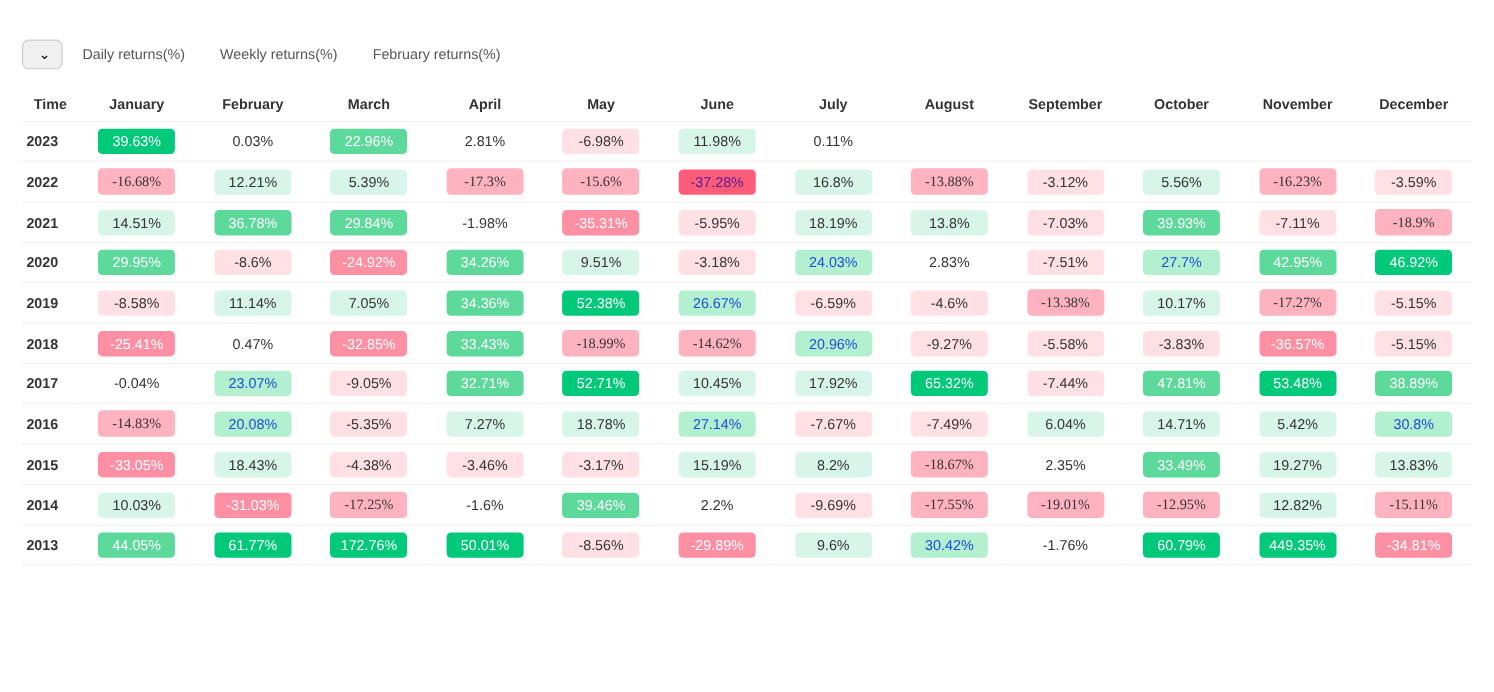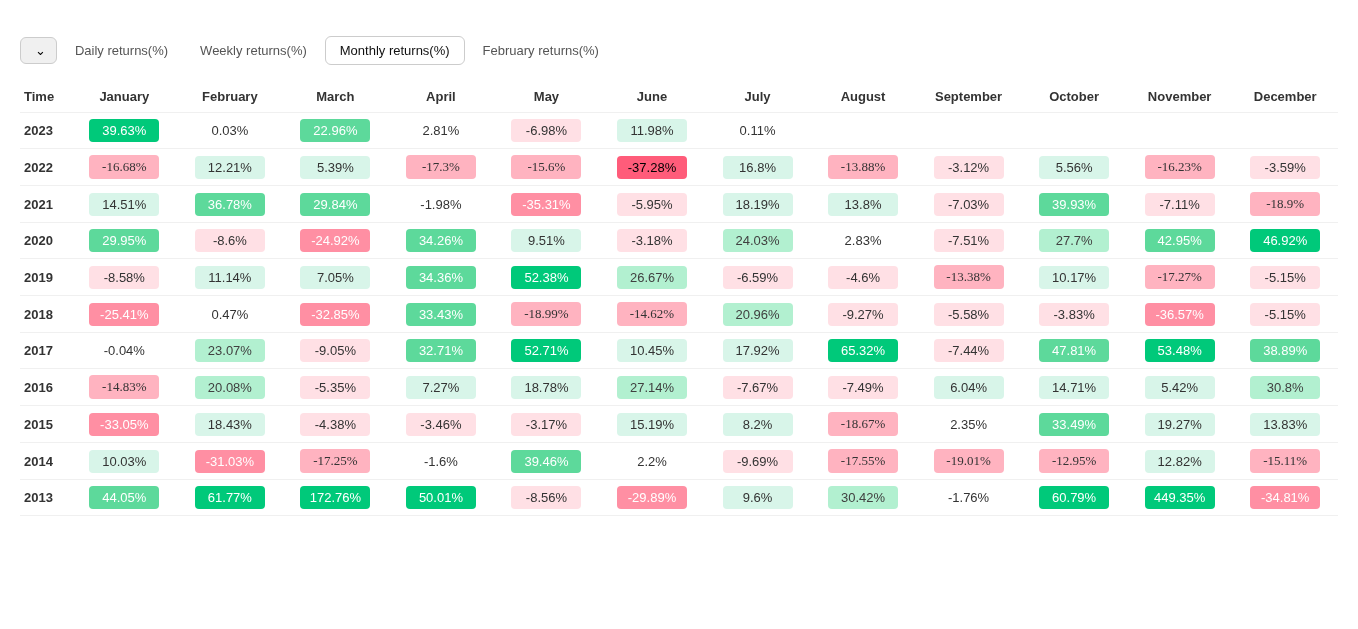--- a/index.html
+++ b/index.html
@@ -54,21 +54,21 @@
     }
     th {
       text-align: center;
       padding: 8px 4px;
       font-weight: 600;
       color: #333;
       background: #fff;
       white-space: nowrap;
     }
     th:first-child {
-      text-align: left;
+      text-align: center;
       padding-left: 4px;
       margin-top: 42px;
     }
     td {
       text-align: center;
       padding: 6px 4px;
       white-space: nowrap;
     }
     td:first-child {
       text-align: left;
@@ -78,42 +78,41 @@
     }
     .cell {
       display: inline-block;
       padding: 4px 8px;
       border-radius: 4px;
       min-width: 70px;
       text-align: center;
     }
     .pos-strong { background-color: #00c97a; color: #fff; }
     .pos-med    { background-color: #5dd99b; color: #fff; }
-    .pos-light  { background-color: #b2f0d0; color: #404040; }
+    .pos-light  { background-color: #b2f0d0; color: #1d4ed8; }
     .pos-pale   { background-color: #d8f5e9; color: #333; }
-    .neg-strong { background-color: #ff5c7a; color: #000000; }
+    .neg-strong { background-color: #ff5c7a; color: #4c1d95; }
     .neg-med    { background-color: #ff8fa3; color: #fff; }
     .neg-light  { background-color: #ffb3c0; color: #333; font-family: Liberation Serif, serif; }
     .neg-pale   { background-color: #ffe0e5; color: #333; }
     .neutral    { background: none; color: #333; }
     tr { border-bottom: 1px solid #f0f0f0; }
   </style>
 </head>
 <body>
 
 <h1></h1>
 
 <div class="tabs">
   <button class="tab-btc">
     <span></span>
     <span>⌄</span>
   </button>
   <button class="tab-btn">Daily returns(%)</button>
   <button class="tab-btn">Weekly returns(%)</button>
-  <button class="tab-btn active">Monthly returns(%)</button>
   <button class="tab-btn">February returns(%)</button>
 </div>
 
 <table>
   <thead>
     <tr id="header-row">
         <th>Time</th>
         <th>January</th>
         <th>February</th>
         <th>March</th>

